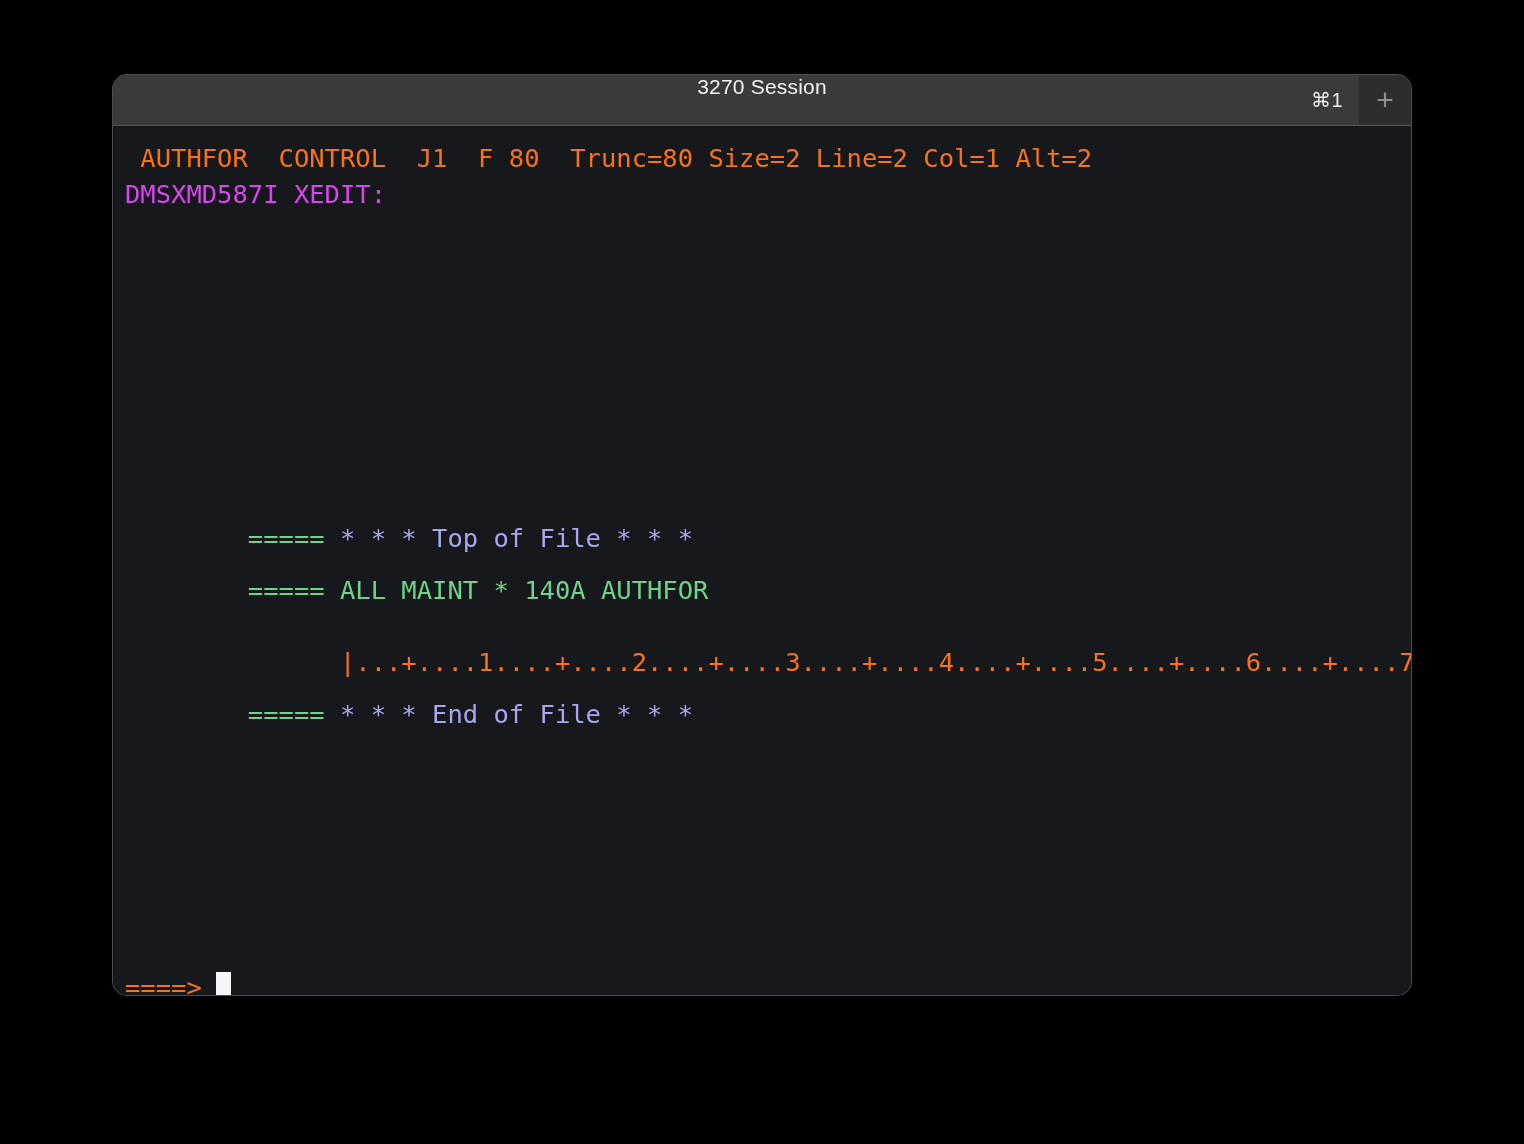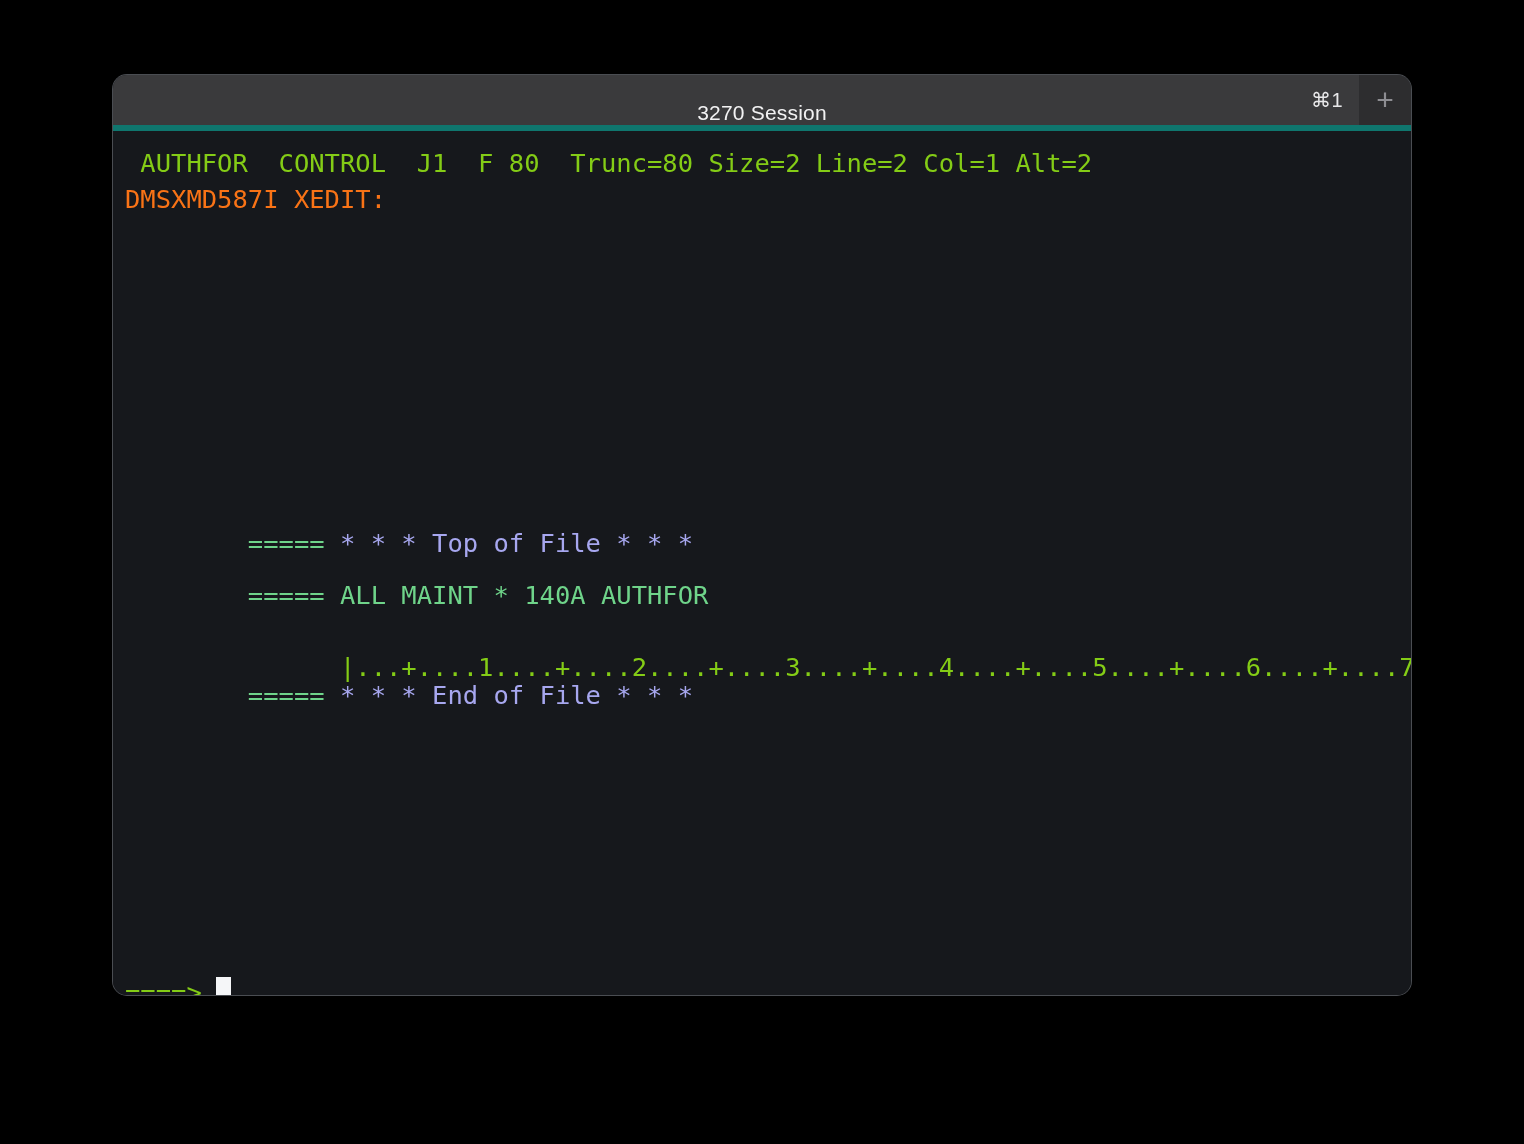--- a/index.html
+++ b/index.html
@@ -29,23 +29,23 @@
     background: #16181c;
     box-shadow: 0 0 0 1px #4a4d52;
     overflow: hidden;
   }
 
   
   .titlebar {
     position: relative;
     height: 50px;
     background: #3a3a3c;
-    border-bottom: 6px solid #0f766e;
+    border-bottom: 1px solid #0f766e;
     display: flex;
-    align-items: flex-end;
+    align-items: flex-start;
     justify-content: center;
   }
 
   .titlebar-title {
     font-family: "Liberation Sans", sans-serif;
     font-size: 21px;
     font-weight: 400;
     color: #f2f2f3;
     letter-spacing: 0.2px;
     user-select: none;
@@ -100,32 +100,32 @@
 
   .row {
     position: absolute;
     left: 0;
     white-space: pre;
     height: 36px;
     line-height: 36px;
   }
 
   
-  .c-white   { color: #84cc16; }
-  .c-red     { color: #f97316; }
+  .c-white   { color: #f97316; }
+  .c-red     { color: #d946ef; }
   .c-green   { color: #6fd48a; }
   .c-purple  { color: #a7a7ef; }
 
   .row-status   { top: 14px;  left: 12px; }
   .row-msg      { top: 50px;  left: 12px; }
   .row-top      { top: 358px; left: 12px; }
   .row-line1    { top: 410px; left: 12px; }
   .row-line2    { top: 446px; left: 12px; }
   .row-ruler    { top: 482px; left: 12px; }
-  .row-end      { top: 510px; left: 12px; }
+  .row-end      { top: 534px; left: 12px; }
   .row-cmd      { top: 843px; left: 12px; }
 
   .row-ruler .ruler-pad { visibility: hidden; }
 
   
   .row-cmd {
     display: flex;
     align-items: center;
     height: 36px;
   }

